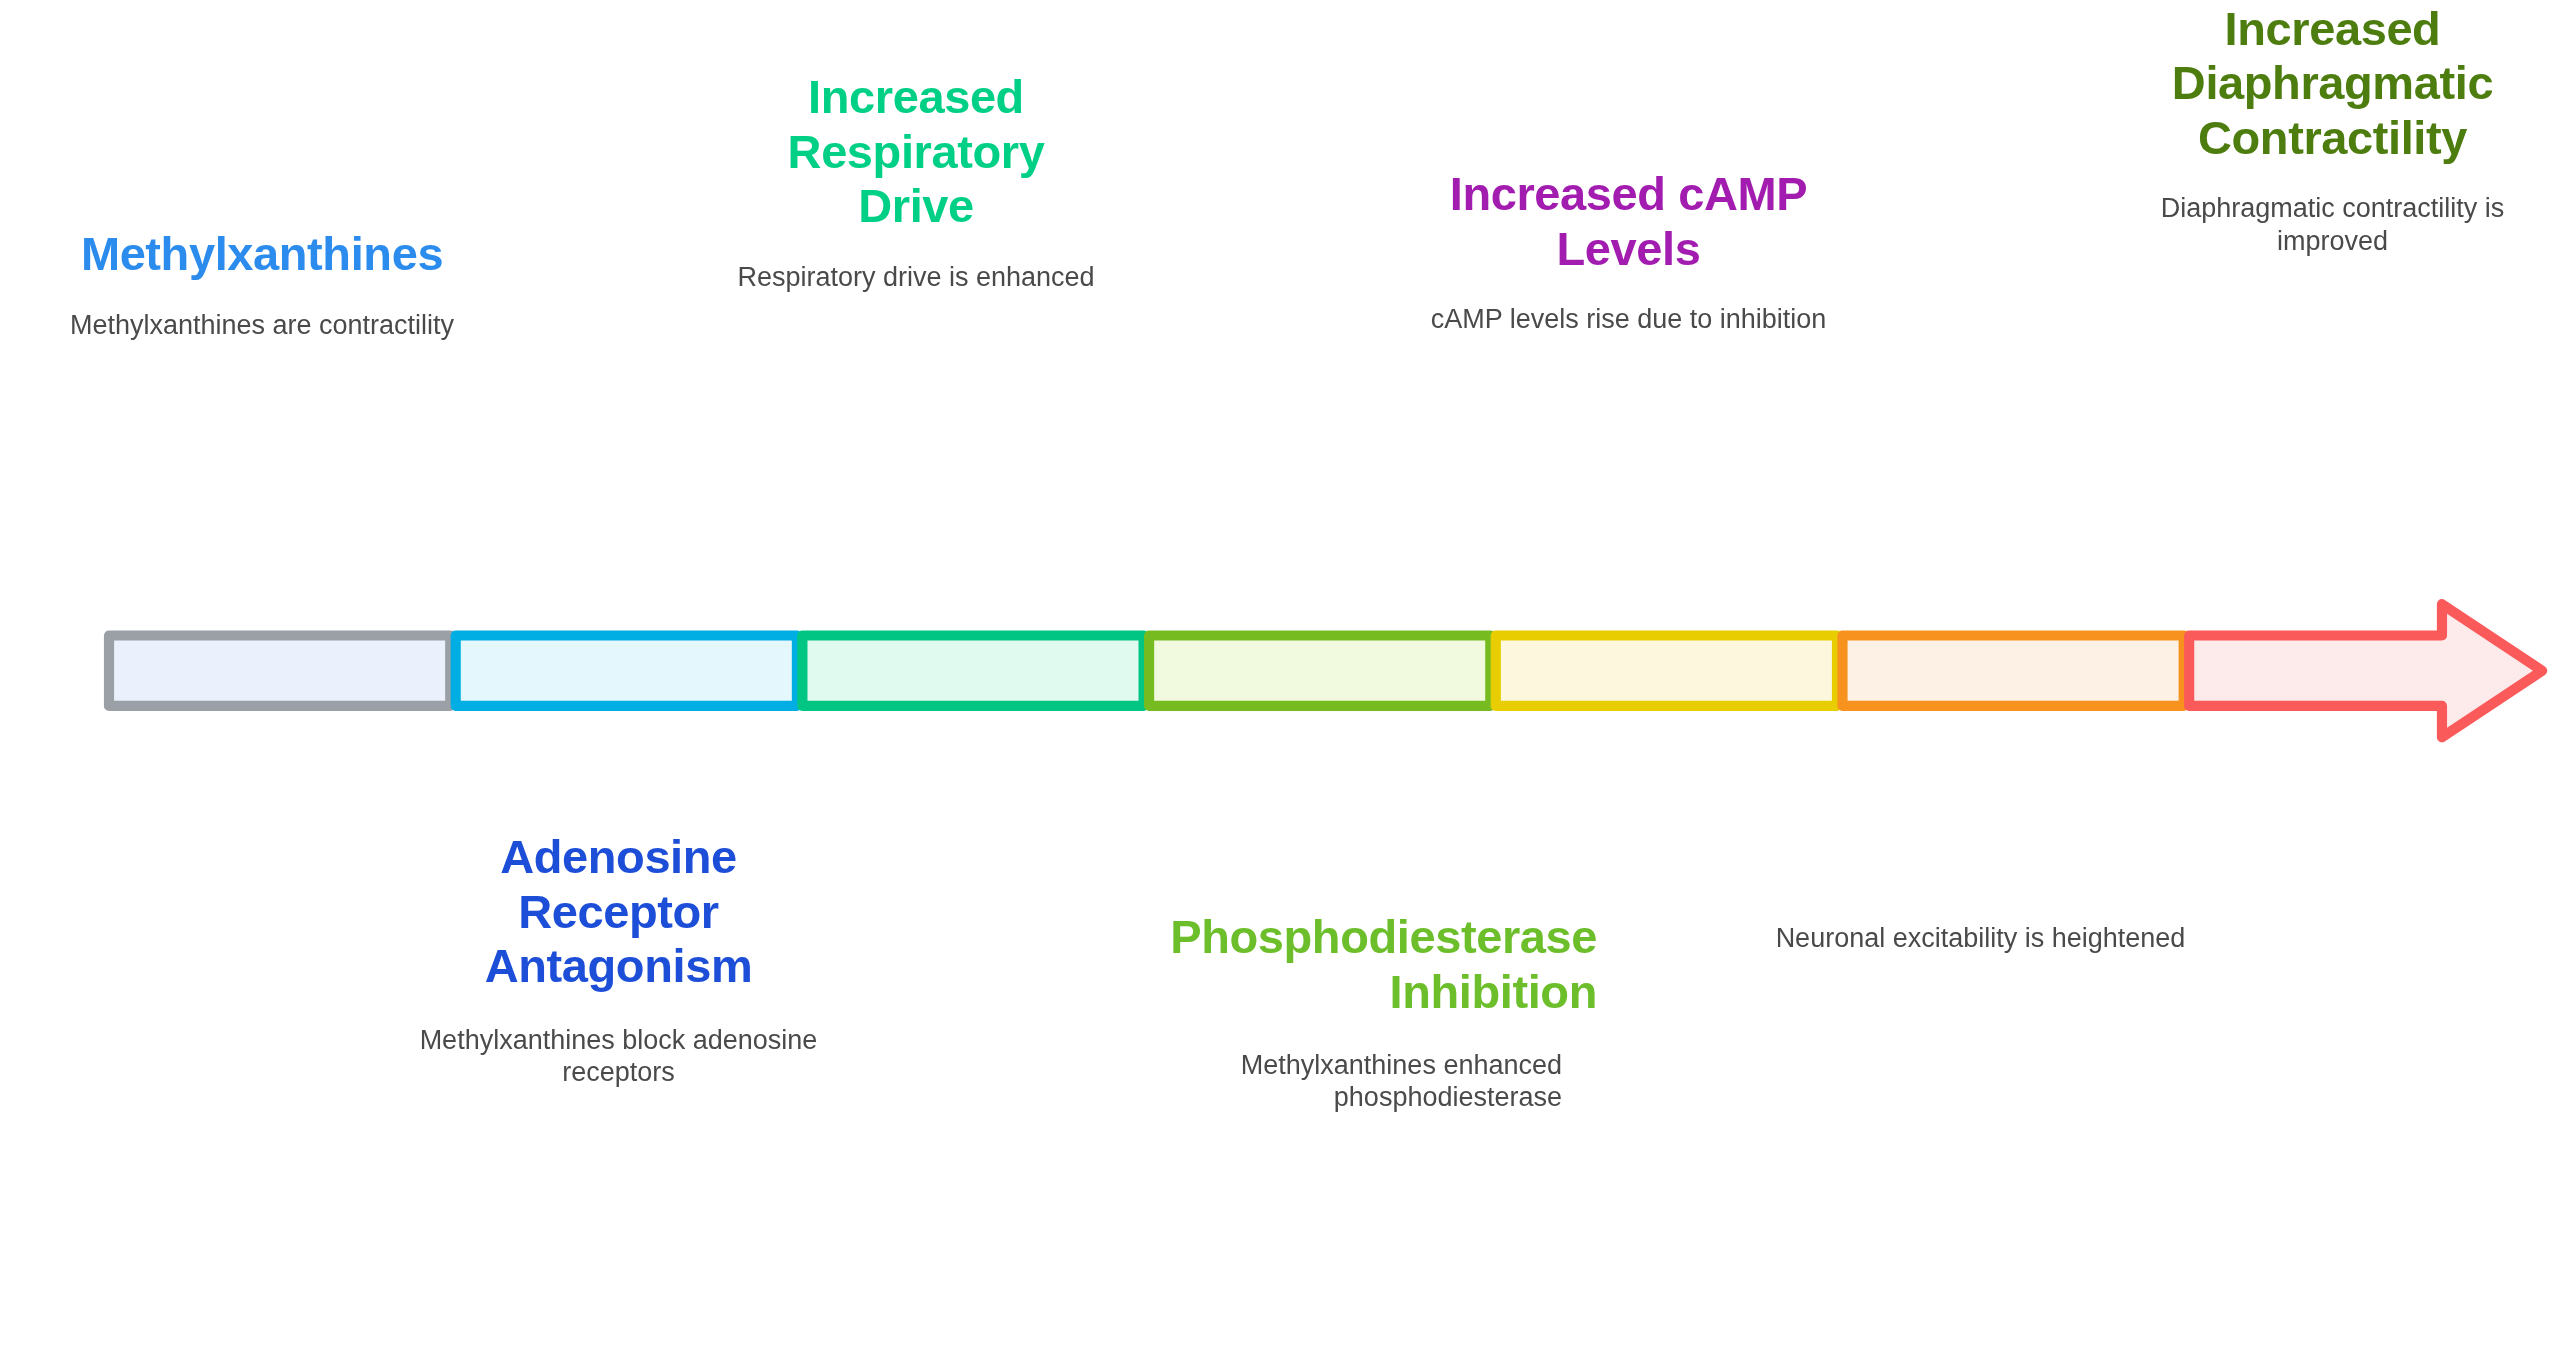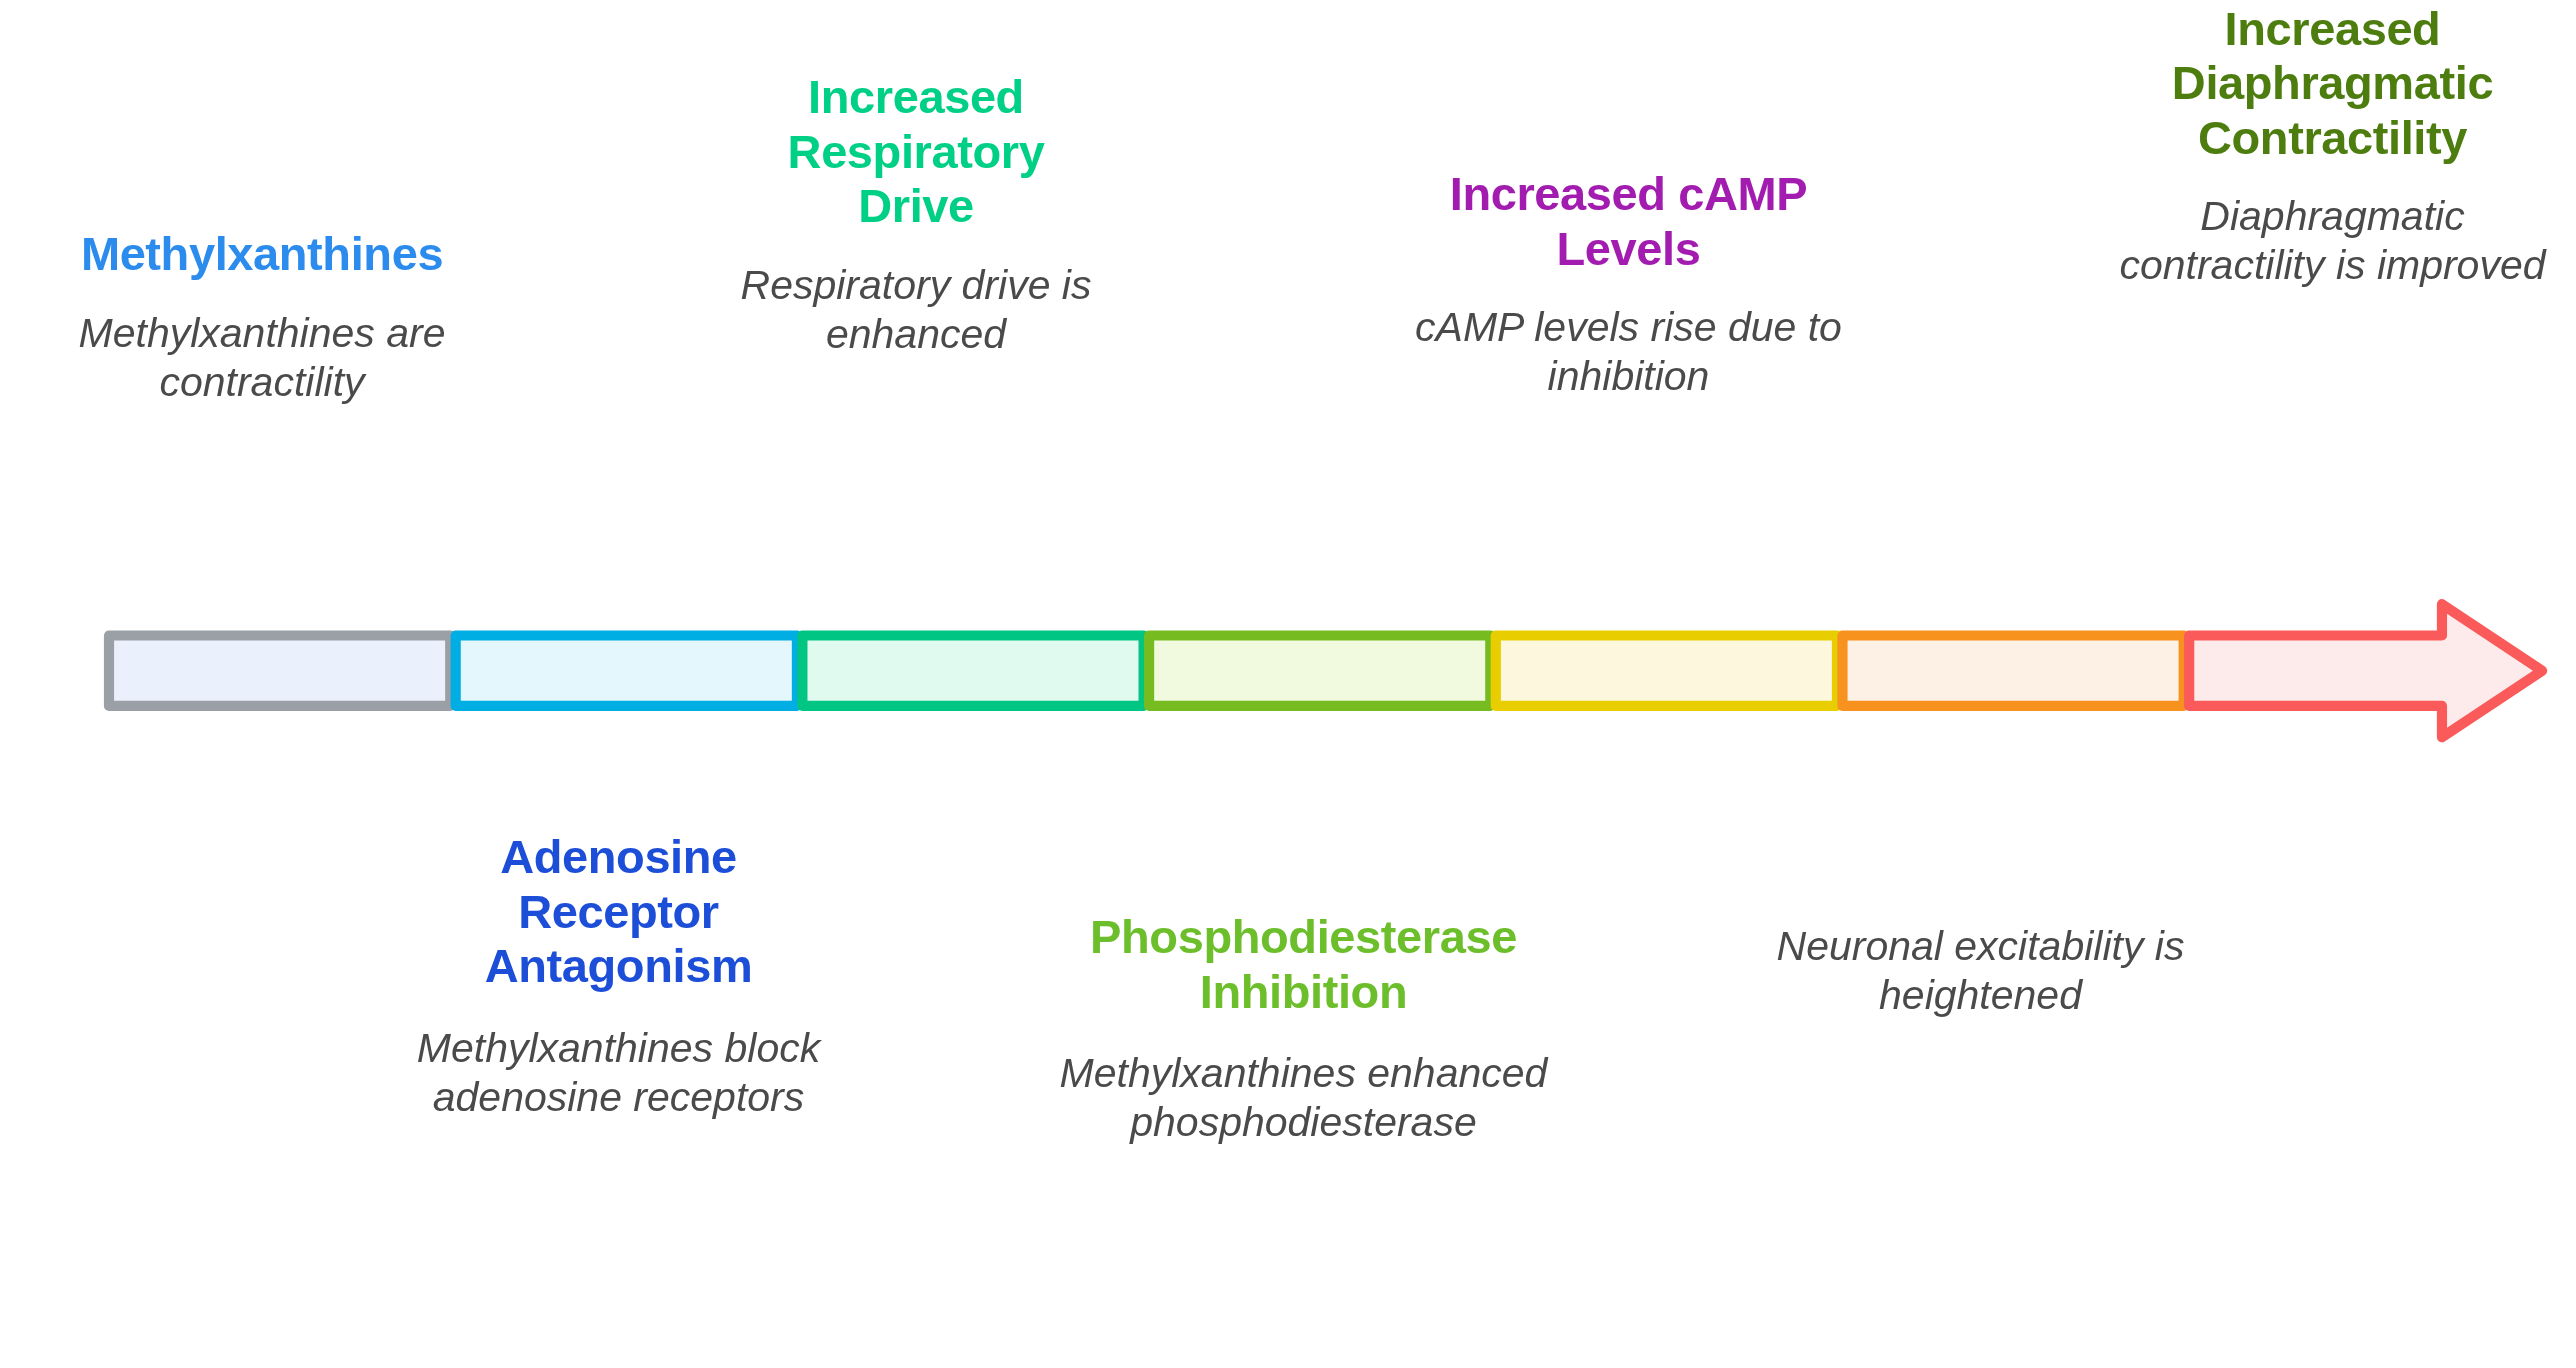--- a/index.html
+++ b/index.html
@@ -38,25 +38,24 @@
     text-align: center;
   }
   .node-title {
     font-weight: bold;
     font-size: 47px;
     line-height: 1.16;
     letter-spacing: -0.4px;
     margin: 0;
   }
   .node-desc {
-    font-size: 41px;
+    font-size: 27px;
     line-height: 1.20;
     color: #4a4a4a;
     margin: 8px;
-    font-style: italic;
   }
   .node.above .node-desc { margin-top: 27px; }
   .node.below .node-desc { margin-top: 30px; }
 </style>
 </head>
 <body>
 
 <div id="stage">
 
   <div class="bar-layer">
@@ -118,21 +117,21 @@
   <div class="node above" style="left:2082px; top:1.6px; width:501px;">
     <div class="node-title" style="color:#4d7c0f; max-width:485px; margin:0 auto;">Increased Diaphragmatic Contractility</div>
     <div class="node-desc" style="max-width:438px; margin-left:auto; margin-right:auto;">Diaphragmatic contractility is improved</div>
   </div>
 
   <div class="node below" style="left:368px; top:830px; width:501px;">
     <div class="node-title" style="color:#1d4ed8; max-width:391px; margin:0 auto;">Adenosine Receptor Antagonism</div>
     <div class="node-desc" style="max-width:438px; margin-left:auto; margin-right:auto;">Methylxanthines block adenosine receptors</div>
   </div>
 
-  <div class="node below" style="left:1010px; top:910px; width:587px;">
+  <div class="node below" style="left:1010px; top:910px; width:587px;text-align:right;">
     <div class="node-title" style="color:#6cbe2b; max-width:595px; margin:0 auto;">Phosphodiesterase Inhibition</div>
     <div class="node-desc" style="max-width:517px; margin-left:auto; margin-right:auto;">Methylxanthines enhanced phosphodiesterase</div>
   </div>
 
   <div class="node below" style="left:1730px; top:892px; width:501px;">
     <div class="node-desc" style="max-width:548px; margin-left:auto; margin-right:auto;">Neuronal excitability is heightened</div>
   </div>
 
 </div>
 

